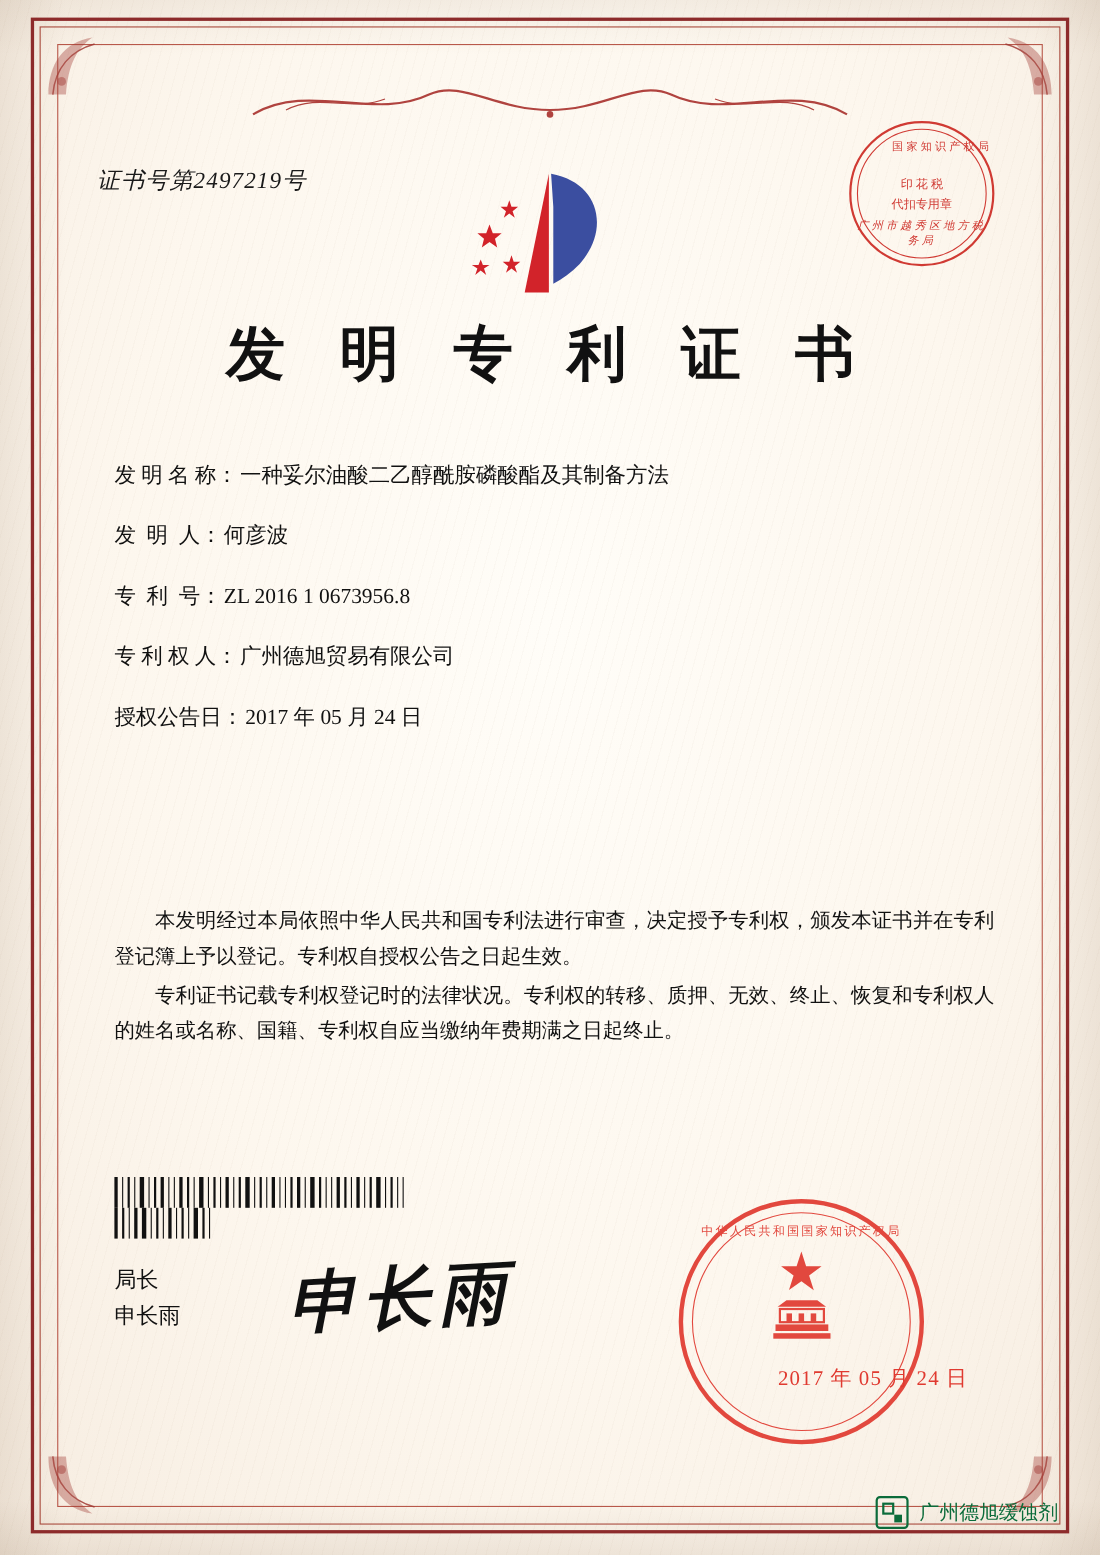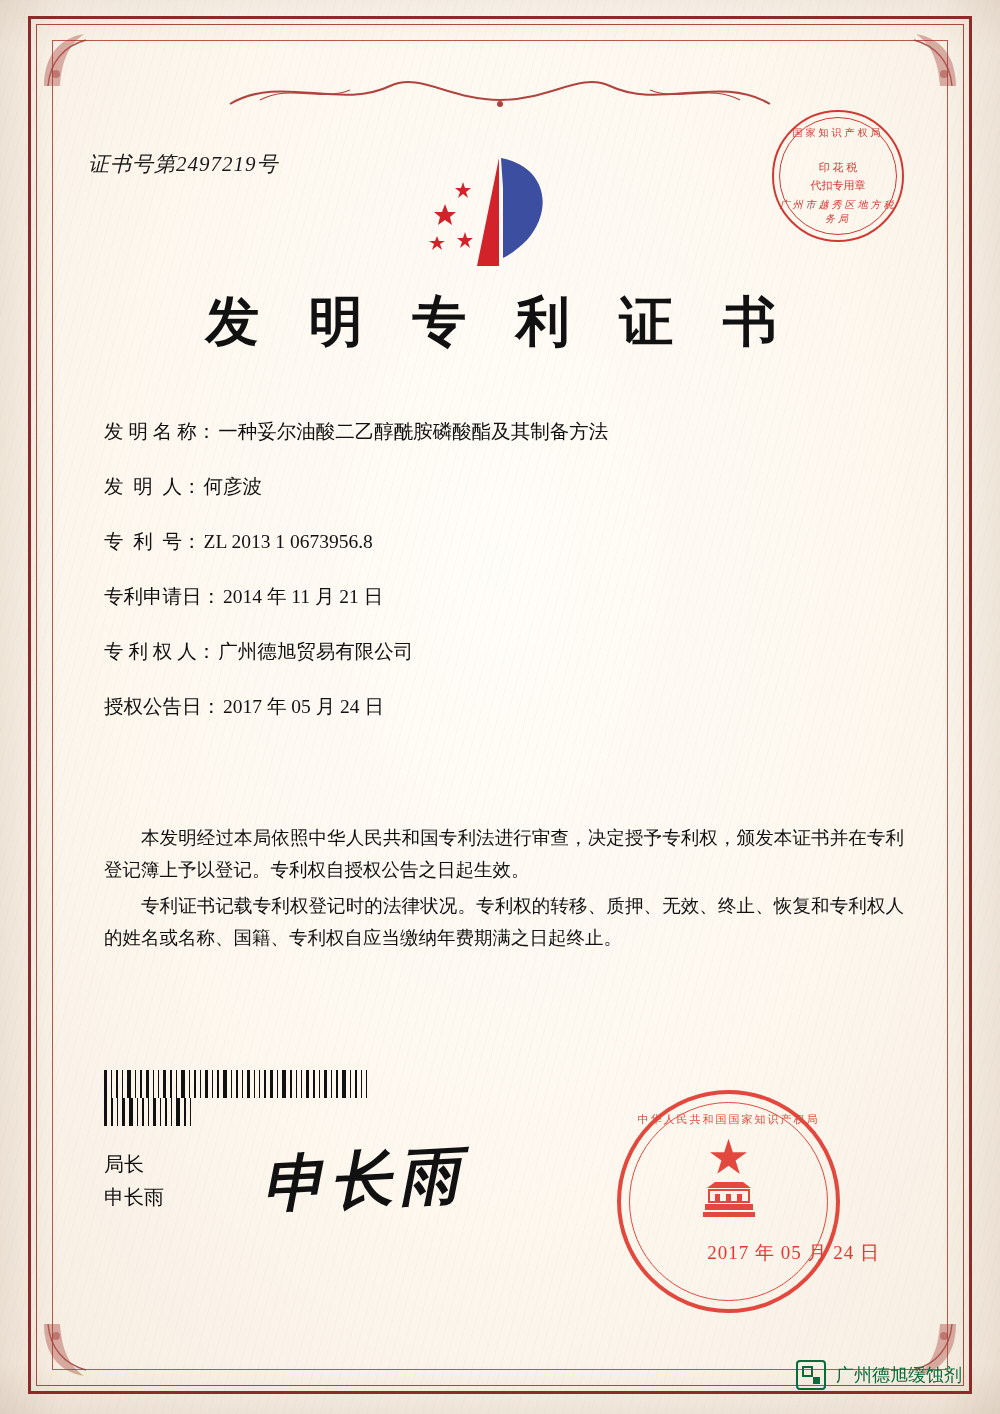--- a/index.html
+++ b/index.html
@@ -64,21 +64,21 @@
     position:absolute;right:96px;top:110px;
     width:128px;height:128px;border:2px solid #d03a33;border-radius:50%;
     color:#d03a33;
   }
   .stamp-tax .ring{
     position:absolute;inset:5px;border:1px solid #d03a33;border-radius:50%;
   }
   .stamp-tax .arc-top,.stamp-tax .arc-bottom{
     position:absolute;left:0;right:0;text-align:center;font-size:10px;letter-spacing:3px;
   }
-  .stamp-tax .arc-top{top:14px;}
+  .stamp-tax .arc-top{top:14px;text-align:right;}
   .stamp-tax .arc-bottom{bottom:14px;font-style:italic;}
   .stamp-tax .mid1{position:absolute;left:0;right:0;top:48px;text-align:center;font-size:11px;}
   .stamp-tax .mid2{position:absolute;left:0;right:0;top:66px;text-align:center;font-size:11px;}
 
   .title{
     position:absolute;left:0;right:0;top:286px;
     text-align:center;
     font-size:54px;font-weight:bold;letter-spacing:18px;
     color:#111;
     font-family:"Liberation Serif","DejaVu Serif",serif;
@@ -244,25 +244,21 @@
     <div class="field">
       <span class="lbl">发 明 名 称：</span>
       <span class="val">一种妥尔油酸二乙醇酰胺磷酸酯及其制备方法</span>
     </div>
     <div class="field">
       <span class="lbl">发  明  人：</span>
       <span class="val">何彦波</span>
     </div>
     <div class="field">
       <span class="lbl">专  利  号：</span>
-      <span class="val">ZL 2013 1 0673956.8</span>
-    </div>
-    <div class="field">
-      <span class="lbl">专利申请日：</span>
-      <span class="val">2014 年 11 月 21 日</span>
+      <span class="val">ZL 2016 1 0673956.8</span>
     </div>
     <div class="field">
       <span class="lbl">专 利 权 人：</span>
       <span class="val">广州德旭贸易有限公司</span>
     </div>
     <div class="field">
       <span class="lbl">授权公告日：</span>
       <span class="val">2017 年 05 月 24 日</span>
     </div>
   </div>

